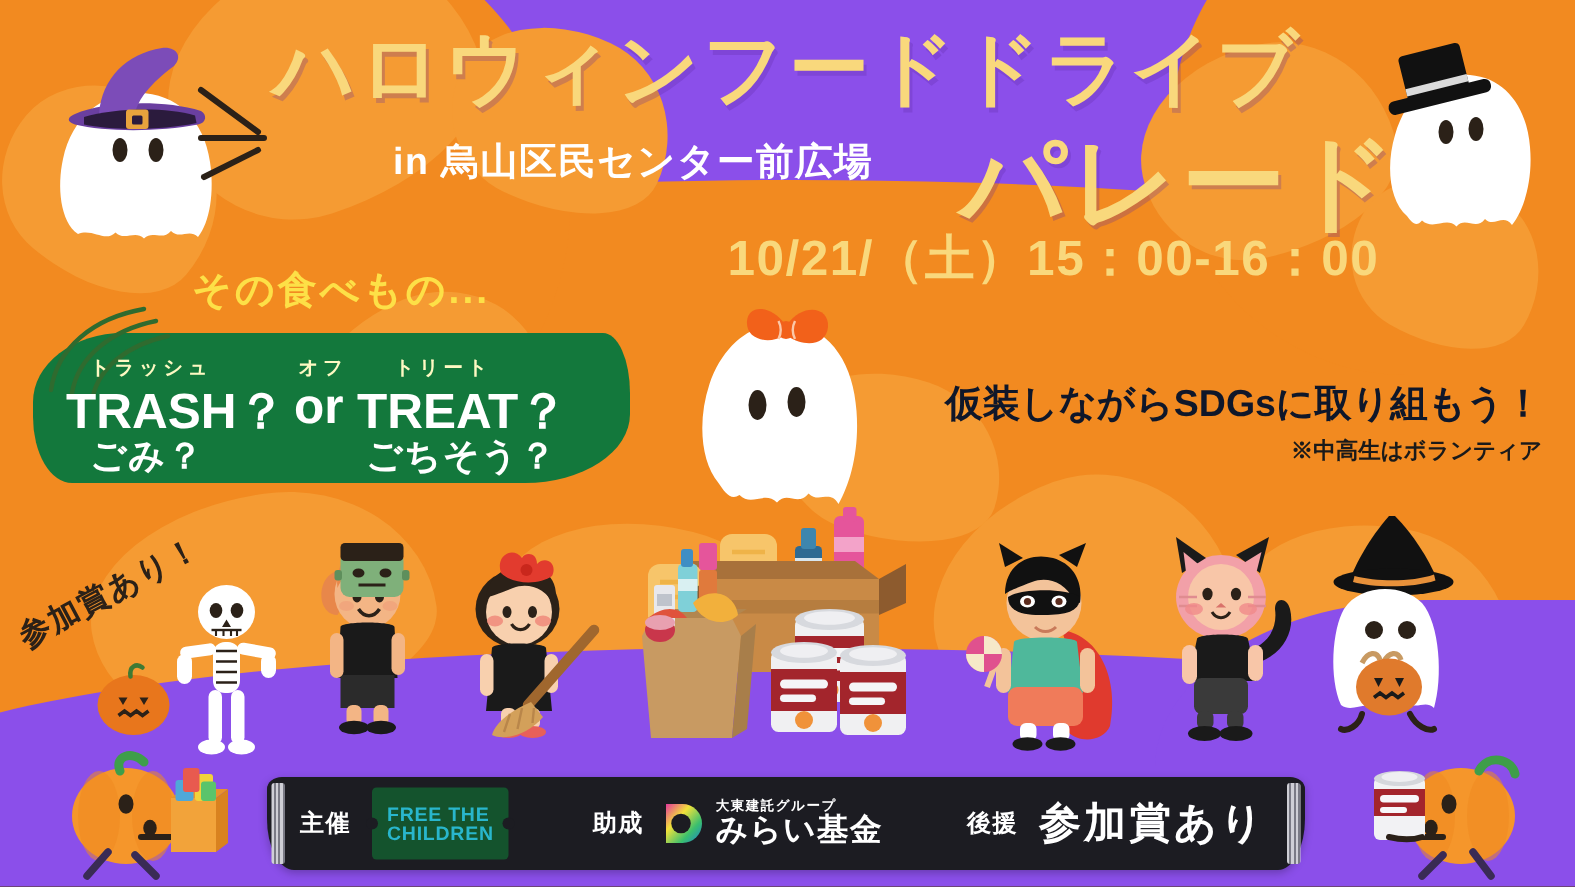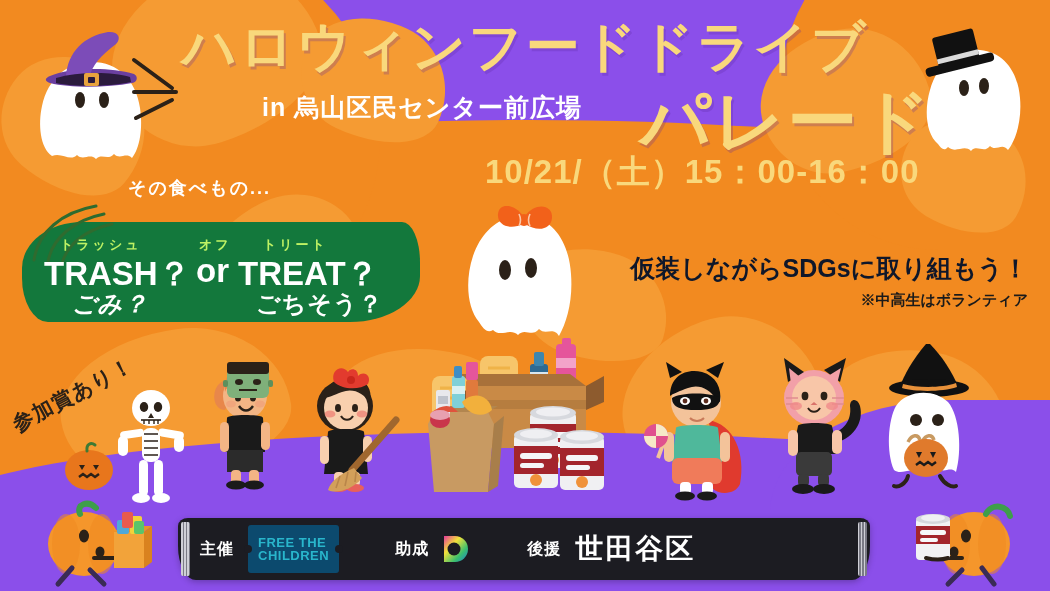--- a/index.html
+++ b/index.html
@@ -93,57 +93,57 @@
   }
   .datetime {
     position:absolute; left:485px; top:150px;
     font-size:33px; font-weight:bold; color:#F9D87C; letter-spacing:1px;
     white-space:nowrap; z-index:20;
   }
 
   
   .lead-line {
     position:absolute; left:128px; top:176px;
-    font-size:18px; font-weight:bold; color:#ffffff; letter-spacing:2px;
+    font-size:26px; font-weight:bold; color:#fde047; letter-spacing:2px;
     z-index:20;
   }
 
   
   .green-banner {
     position:absolute; left:22px; top:222px;
     width:398px; height:100px;
     background:#13783C;
     border-radius:60px 18px 70px 26px / 46px 40px 46px 44px;
     z-index:20;
   }
   .accent-lines { position:absolute; left:22px; top:196px; width:110px; height:70px; z-index:21; }
   .ruby-row { position:absolute; top:236px; left:0; width:420px; z-index:23; }
   .ruby {
-    position:absolute; font-size:13px; font-weight:bold; color:#bef264; letter-spacing:3px;
+    position:absolute; font-size:13px; font-weight:bold; color:#fef9c3; letter-spacing:3px;
     white-space:nowrap;
   }
   .ruby.r1 { left:60px; }
   .ruby.r2 { left:199px; }
   .ruby.r3 { left:263px; }
   .main-en {
     position:absolute; top:252px; left:0; width:420px; z-index:23;
     font-size:33px; font-weight:bold; color:#ffffff; letter-spacing:0px;
     white-space:nowrap;
   }
   .en-word { position:absolute; }
   .en-word.w1 { left:44px;text-align:center; }
   .en-word.w2 { left:196px; }
   .en-word.w3 { left:238px; }
   .jp-row { position:absolute; top:288px; left:0; width:420px; z-index:23; }
   .jp-word {
     position:absolute; font-size:24px; font-weight:bold; color:#ffffff; letter-spacing:1px;
     white-space:nowrap;
   }
-  .jp-word.j1 { left:72px;font-style:italic; }
-  .jp-word.j2 { left:256px; }
+  .jp-word.j1 { left:60px; }
+  .jp-word.j2 { left:244px; }
 
   
   .info-block {
     position:absolute; right:22px; top:252px; z-index:20; text-align:right;
   }
   .info-1 { font-size:25px; font-weight:bold; color:#0f172a; letter-spacing:0px; white-space:nowrap; }
   .info-2 { font-size:27px; font-weight:bold; color:#1A1A1A; letter-spacing:0px; white-space:nowrap; margin-top:4px; }
   .info-3 { font-size:15px; font-weight:bold; color:#1A1A1A; letter-spacing:0px; white-space:nowrap; margin-top:6px; }
 
   
@@ -165,21 +165,21 @@
     position:absolute; top:4px; width:9px; height:54px;
     background:repeating-linear-gradient(90deg,#cfcfd6 0 1.5px,#7a7a85 1.5px 3px);
     border-radius:2px;
   }
   .bar-end.left { left:3px; }
   .bar-end.right { right:3px; }
   .sp-label {
     color:#ffffff; font-size:16px; font-weight:bold; letter-spacing:1px; white-space:nowrap;
   }
   .ftc-logo {
-    position:relative; background:#0c4a6e; border-radius:3px;
+    position:relative; background:#14532d; border-radius:3px;
     padding:11px 10px; line-height:1.02; margin-left:14px;
   }
   .ftc-logo::before, .ftc-logo::after {
     content:""; position:absolute; width:8px; height:8px; background:#1C1C22;
     border-radius:50%; top:50%; transform:translateY(-50%);
   }
   .ftc-logo::before { left:-4px; }
   .ftc-logo::after  { right:-4px; }
   .ftc-line { color:#29B6CC; font-size:13px; font-weight:bold; letter-spacing:.5px; white-space:nowrap; }
   .mirai { display:flex; align-items:center; margin-left:12px; }
@@ -602,23 +602,27 @@
           <linearGradient id="mg" x1="0" y1="0" x2="1" y2="1">
             <stop offset="0%" stop-color="#E5389B"></stop>
             <stop offset="35%" stop-color="#F2E13A"></stop>
             <stop offset="70%" stop-color="#3ABF6E"></stop>
             <stop offset="100%" stop-color="#1D7FD4"></stop>
           </linearGradient>
         </defs>
         <path d="M3 2 L14 2 A13 13 0 0 1 14 28 L3 28 Z" fill="url(#mg)"></path>
         <circle cx="13" cy="15" r="6.5" fill="#1C1C22"></circle>
       </svg>
+      <div class="mirai-text">
+        <div class="mirai-top">大東建託グループ</div>
+        <div class="mirai-main">みらい基金</div>
+      </div>
     </div>
 
     <div class="gap-b"></div>
 
     <span class="sp-label">後援</span>
-    <span class="setagaya">世田谷区</span>
+    <span class="setagaya">参加賞あり</span>
 
     <div class="bar-end right"></div>
   </div>
 
 </div>
 
 </body></html>

